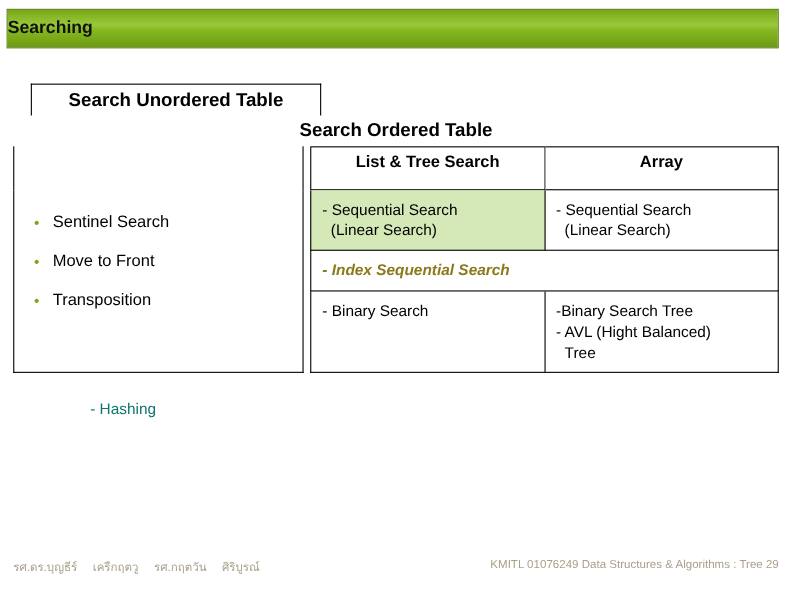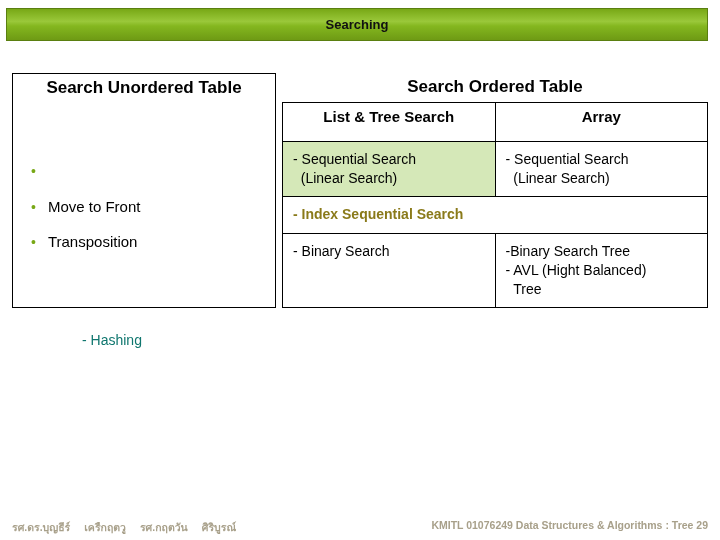--- a/index.html
+++ b/index.html
@@ -8,30 +8,31 @@
     height: 540px;
     background: #fff;
     font-family: "Segoe UI", Tahoma, sans-serif;
     position: relative;
     overflow: hidden;
   }
   .title-bar {
     margin: 8px 12px 0 6px;
     background: linear-gradient(#78a816, #9ac83a 40%, #84b71f 55%, #6e9a14);
     border: 1px solid #5a7f10;
-    text-align: center;
+    text-align: left;
     padding: 8px 0;
-    font-size: 13px;
+    font-size: 16px;
     font-weight: 600;
     color: #111;
   }
   .headers {
     display: flex;
     margin-top: 32px;
-    padding: 0 6px;
+    padding: 0 22px;
+    flex-direction: column;
   }
   .left-header {
     width: 264px;
     border: 1px solid #000;
     border-bottom: none;
     padding: 4px 8px;
     font-size: 17px;
     font-weight: 700;
     text-align: center;
     margin-left: 6px;
@@ -110,48 +111,47 @@
     flex: 1;
     border: 1px solid #000;
     border-top: none;
     padding: 8px 10px;
     font-size: 14px;
     line-height: 1.35;
   }
   .cell + .cell { border-left: none; }
   .green-cell { background: #d5e8b8; }
   .olive-text { color: #8a7a1a; }
-  .bold { font-weight: 700; }
+  .bold { font-weight: 700; font-style: italic; }
   .bottom-row {
     display: flex;
     margin: 24px 6px 0 6px;
     padding-left: 6px;
   }
   .bottom-left {
     width: 264px;
     padding-left: 70px;
     font-size: 14px;
     color: #0f766e;
   }
   .bottom-right {
     flex: 1;
     padding-left: 44px;
     font-size: 14px;
   }
   .footer {
     position: absolute;
-    bottom: 4px;
+    bottom: 16px;
     left: 0;
     right: 0;
     display: flex;
     justify-content: space-between;
     padding: 0 12px;
     font-size: 10.5px;
     color: #a8a08a;
-    font-weight: bold;
   }
   .footer-left { display: flex; gap: 0; }
   .footer-left span { margin-right: 14px; }
   .footer-right { color: #a8a08a; }
 </style>
 </head>
 <body>
 
 <div class="title-bar">Searching</div>
 
@@ -165,20 +165,21 @@
   <div class="sub-right">
     <div class="sub-col">List &amp; Tree Search</div>
     <div class="sub-col">Array</div>
   </div>
 </div>
 
 <div class="main-area">
   <div class="left-col">
     <div class="bullet-item">
       <span class="bullet-dot">•</span>
+      <span>Sentinel Search</span>
     </div>
     <div class="bullet-item">
       <span class="bullet-dot">•</span>
       <span>Move to Front</span>
     </div>
     <div class="bullet-item">
       <span class="bullet-dot">•</span>
       <span>Transposition</span>
     </div>
   </div>

